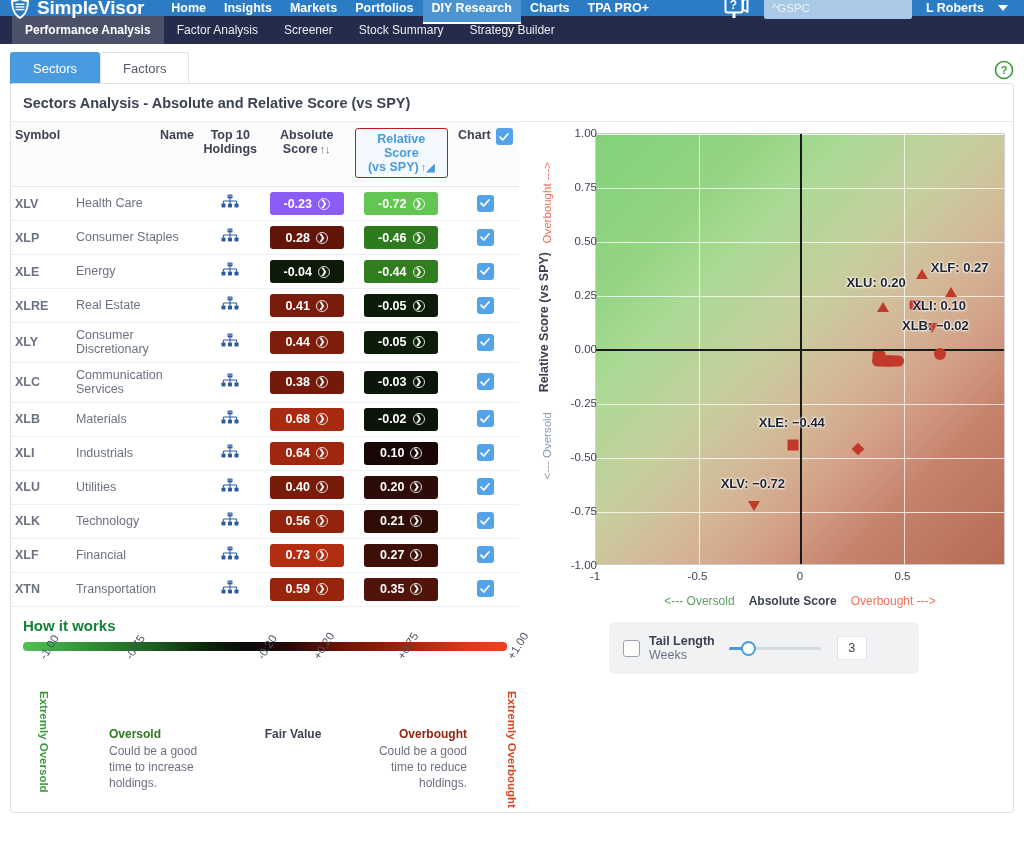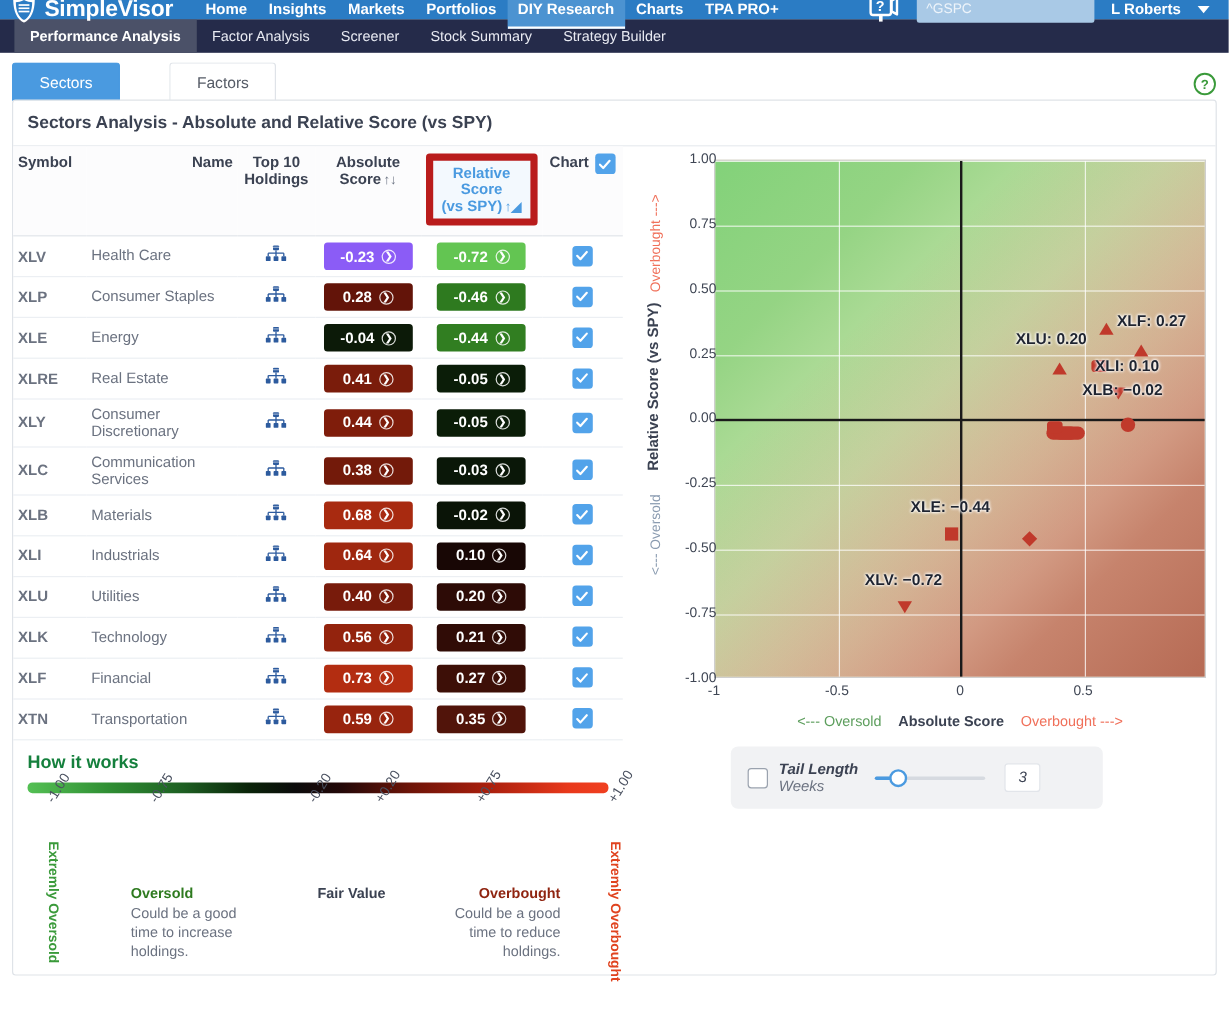--- a/index.html
+++ b/index.html
@@ -60,21 +60,21 @@
   }
   .subnav-item {
     color: #e8eaf2; font-size: 12px; padding: 0 13px;
     display: flex; align-items: center; white-space: nowrap; cursor: pointer;
   }
   .subnav-item.active { background: #4b5168; font-weight: bold; color: #fff; }
 
   
   .content { padding: 8px 10px 0 10px; position: relative; }
 
-  .tabs-row { display: flex; position: relative; gap: 41px; }
+  .tabs-row { display: flex; position: relative; }
   .tab {
     height: 32px; padding: 0 22px; display: flex; align-items: center;
     font-size: 13px; border: 1px solid #dfe3e8; border-bottom: none;
     border-radius: 3px 3px 0 0; background: #fff; color: #555b66; cursor: pointer;
   }
   .tab.active { background: #4a9ae0; color: #fff; border-color: #4a9ae0; }
   .help-circle {
     position: absolute; right: 0; bottom: 4px;
     width: 20px; height: 20px; cursor: pointer;
   }
@@ -102,21 +102,21 @@
     background: #fcfcfd;
   }
   th.c-symbol { text-align: left; padding-left: 10px; width: 58px; }
   th.c-name   { text-align: right; width: 120px; }
   th.c-top10  { text-align: center; width: 58px; }
   th.c-abs    { text-align: center; width: 84px; }
   th.c-rel    { text-align: center; width: 96px; }
   th.c-chart  { text-align: center; width: 64px; }
 
   th.c-rel .relwrap {
-    border: 6px solid #b91c1c; background: #f3f9fe; border-radius: 3px;
+    border: 1px solid #b91c1c; background: #f3f9fe; border-radius: 3px;
     color: #4a9ae0; padding: 3px 4px; display: block;
   }
   .sorticon { font-size: 11px; color: #6a7282; margin-left: 2px; }
   th.c-rel .sorticon { color: #4a9ae0; }
   .chart-head-wrap { display: flex; align-items: flex-start; justify-content: center; gap: 5px; }
 
   table.sectors tbody td {
     border-bottom: 1px solid #eceff3; padding: 5px 4px;
     font-size: 12.5px; color: #6b7280;
   }
@@ -249,21 +249,21 @@
   .pt-label {
     position: absolute; font-size: 13px; font-weight: bold; color: #1f2430;
     white-space: nowrap; transform: translate(-50%, -50%);
     text-shadow: 0 0 3px #fff, 0 0 3px #fff, 0 0 2px #fff;
   }
 
   
   .tail-ctl {
     position: absolute; left: 90px; top: 500px;
     width: 310px; height: 52px; background: #f1f2f4; border-radius: 6px;
-    display: flex; align-items: center; padding: 0 14px; font-style: italic;
+    display: flex; align-items: center; padding: 0 14px;
   }
   .tail-check {
     width: 17px; height: 17px; border: 1.5px solid #9aa2ae;
     border-radius: 3px; background: #fff; cursor: pointer; flex: 0 0 auto;
   }
   .tail-lbls { margin-left: 9px; }
   .tail-lbls .l1 { font-size: 12.5px; font-weight: bold; color: #3b4252; display: block; }
   .tail-lbls .l2 { font-size: 12.5px; color: #6b7280; display: block; }
   .slider-zone { position: relative; width: 92px; height: 20px; margin-left: 14px; }
   .slider-track {

